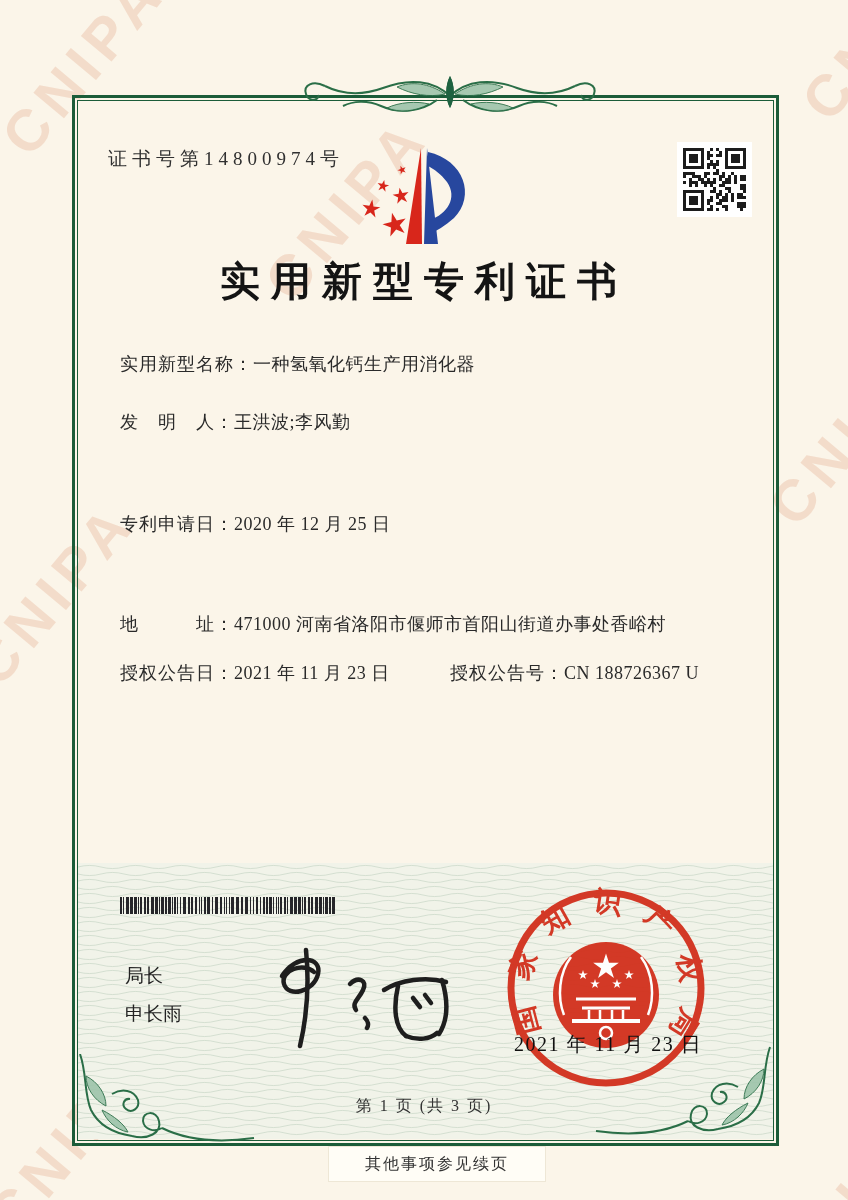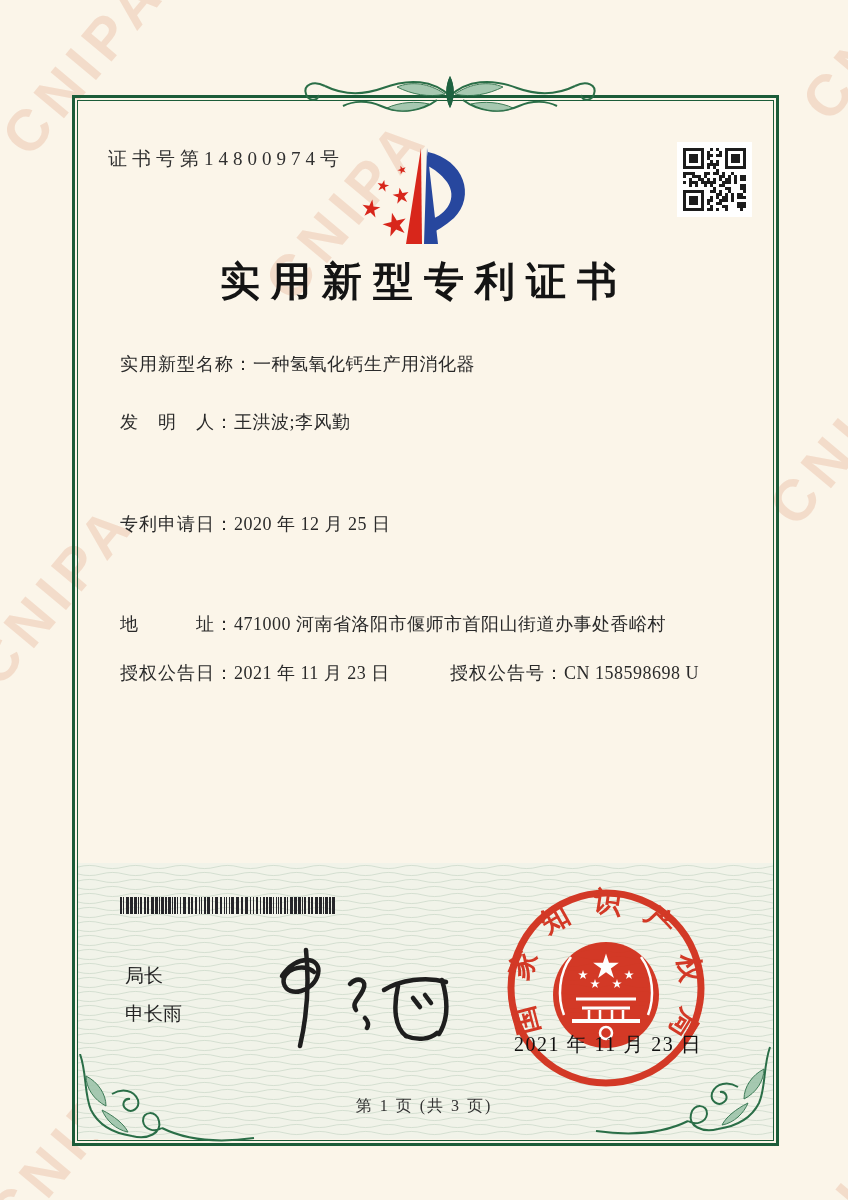--- a/index.html
+++ b/index.html
@@ -395,21 +395,21 @@
   </div>
   <div class="row" style="top:512px;">
     <span class="lab">专利申请日：</span><span class="val">2020 年 12 月 25 日</span>
   </div>
   <div class="row" style="top:612px;">
     <span class="lab">地　　　址：</span><span class="val">471000 河南省洛阳市偃师市首阳山街道办事处香峪村</span>
   </div>
   <div class="row" style="top:661px;width:640px;">
     <span class="lab">授权公告日：</span><span class="val">2021 年 11 月 23 日</span>
     <span id="grant-no-pair">
-      <span class="lab">授权公告号：</span><span class="val">CN 158598698 U</span>
+      <span class="lab">授权公告号：</span><span class="val">CN 188726367 U</span>
     </span>
   </div>
 
 
   <div id="barcode"><i style="width:2px;margin-right:1px"></i><i style="width:1px;margin-right:2px"></i><i style="width:3px;margin-right:1px"></i><i style="width:3px;margin-right:1px"></i><i style="width:3px;margin-right:1px"></i><i style="width:1px;margin-right:1px"></i><i style="width:2px;margin-right:2px"></i><i style="width:2px;margin-right:1px"></i><i style="width:2px;margin-right:2px"></i><i style="width:3px;margin-right:1px"></i><i style="width:3px;margin-right:1px"></i><i style="width:1px;margin-right:1px"></i><i style="width:3px;margin-right:1px"></i><i style="width:2px;margin-right:1px"></i><i style="width:3px;margin-right:1px"></i><i style="width:1px;margin-right:1px"></i><i style="width:2px;margin-right:1px"></i><i style="width:1px;margin-right:2px"></i><i style="width:1px;margin-right:2px"></i><i style="width:3px;margin-right:2px"></i><i style="width:2px;margin-right:1px"></i><i style="width:2px;margin-right:2px"></i><i style="width:2px;margin-right:2px"></i><i style="width:1px;margin-right:1px"></i><i style="width:1px;margin-right:2px"></i><i style="width:2px;margin-right:1px"></i><i style="width:3px;margin-right:2px"></i><i style="width:1px;margin-right:2px"></i><i style="width:3px;margin-right:2px"></i><i style="width:2px;margin-right:2px"></i><i style="width:1px;margin-right:1px"></i><i style="width:1px;margin-right:2px"></i><i style="width:1px;margin-right:1px"></i><i style="width:3px;margin-right:2px"></i><i style="width:3px;margin-right:2px"></i><i style="width:2px;margin-right:2px"></i><i style="width:3px;margin-right:2px"></i><i style="width:1px;margin-right:2px"></i><i style="width:1px;margin-right:2px"></i><i style="width:2px;margin-right:2px"></i><i style="width:1px;margin-right:2px"></i><i style="width:2px;margin-right:1px"></i><i style="width:2px;margin-right:1px"></i><i style="width:3px;margin-right:1px"></i><i style="width:1px;margin-right:2px"></i><i style="width:1px;margin-right:1px"></i><i style="width:1px;margin-right:1px"></i><i style="width:2px;margin-right:2px"></i><i style="width:2px;margin-right:1px"></i><i style="width:1px;margin-right:2px"></i><i style="width:3px;margin-right:1px"></i><i style="width:3px;margin-right:1px"></i><i style="width:3px;margin-right:1px"></i><i style="width:1px;margin-right:1px"></i><i style="width:2px;margin-right:2px"></i><i style="width:2px;margin-right:1px"></i><i style="width:2px;margin-right:2px"></i><i style="width:3px;margin-right:1px"></i><i style="width:3px;margin-right:1px"></i><i style="width:1px;margin-right:1px"></i><i style="width:3px;margin-right:1px"></i><i style="width:2px;margin-right:1px"></i><i style="width:3px;margin-right:1px"></i></div>
 
   <div id="sig-role">局长</div>
   <div id="sig-name">申长雨</div>
   <svg id="sig-script" width="210" height="110" viewBox="0 0 210 110">
     <path d="M34,36 C48,14 74,16 70,34 C66,52 40,58 36,44 C32,30 56,22 66,32"></path>
@@ -448,14 +448,15 @@
         <path d="M-17,15 L-17,24 M-6,15 L-6,24 M6,15 L6,24 M17,15 L17,24" stroke-width="2.5"></path>
         <circle cx="0" cy="38" r="6" stroke-width="2.5"></circle>
         <path d="M-42,20 C-49,2 -47,-22 -35,-38" stroke-width="2.5"></path>
         <path d="M42,20 C49,2 47,-22 35,-38" stroke-width="2.5"></path>
       </g>
     </g>
   </svg>
   <div id="seal-date">2021 年 11 月 23 日</div>
 
   <div id="page-num">第 1 页 (共 3 页)</div>
+  <div id="cont-note">其他事项参见续页</div>
 
 </div>
 
 </body></html>

